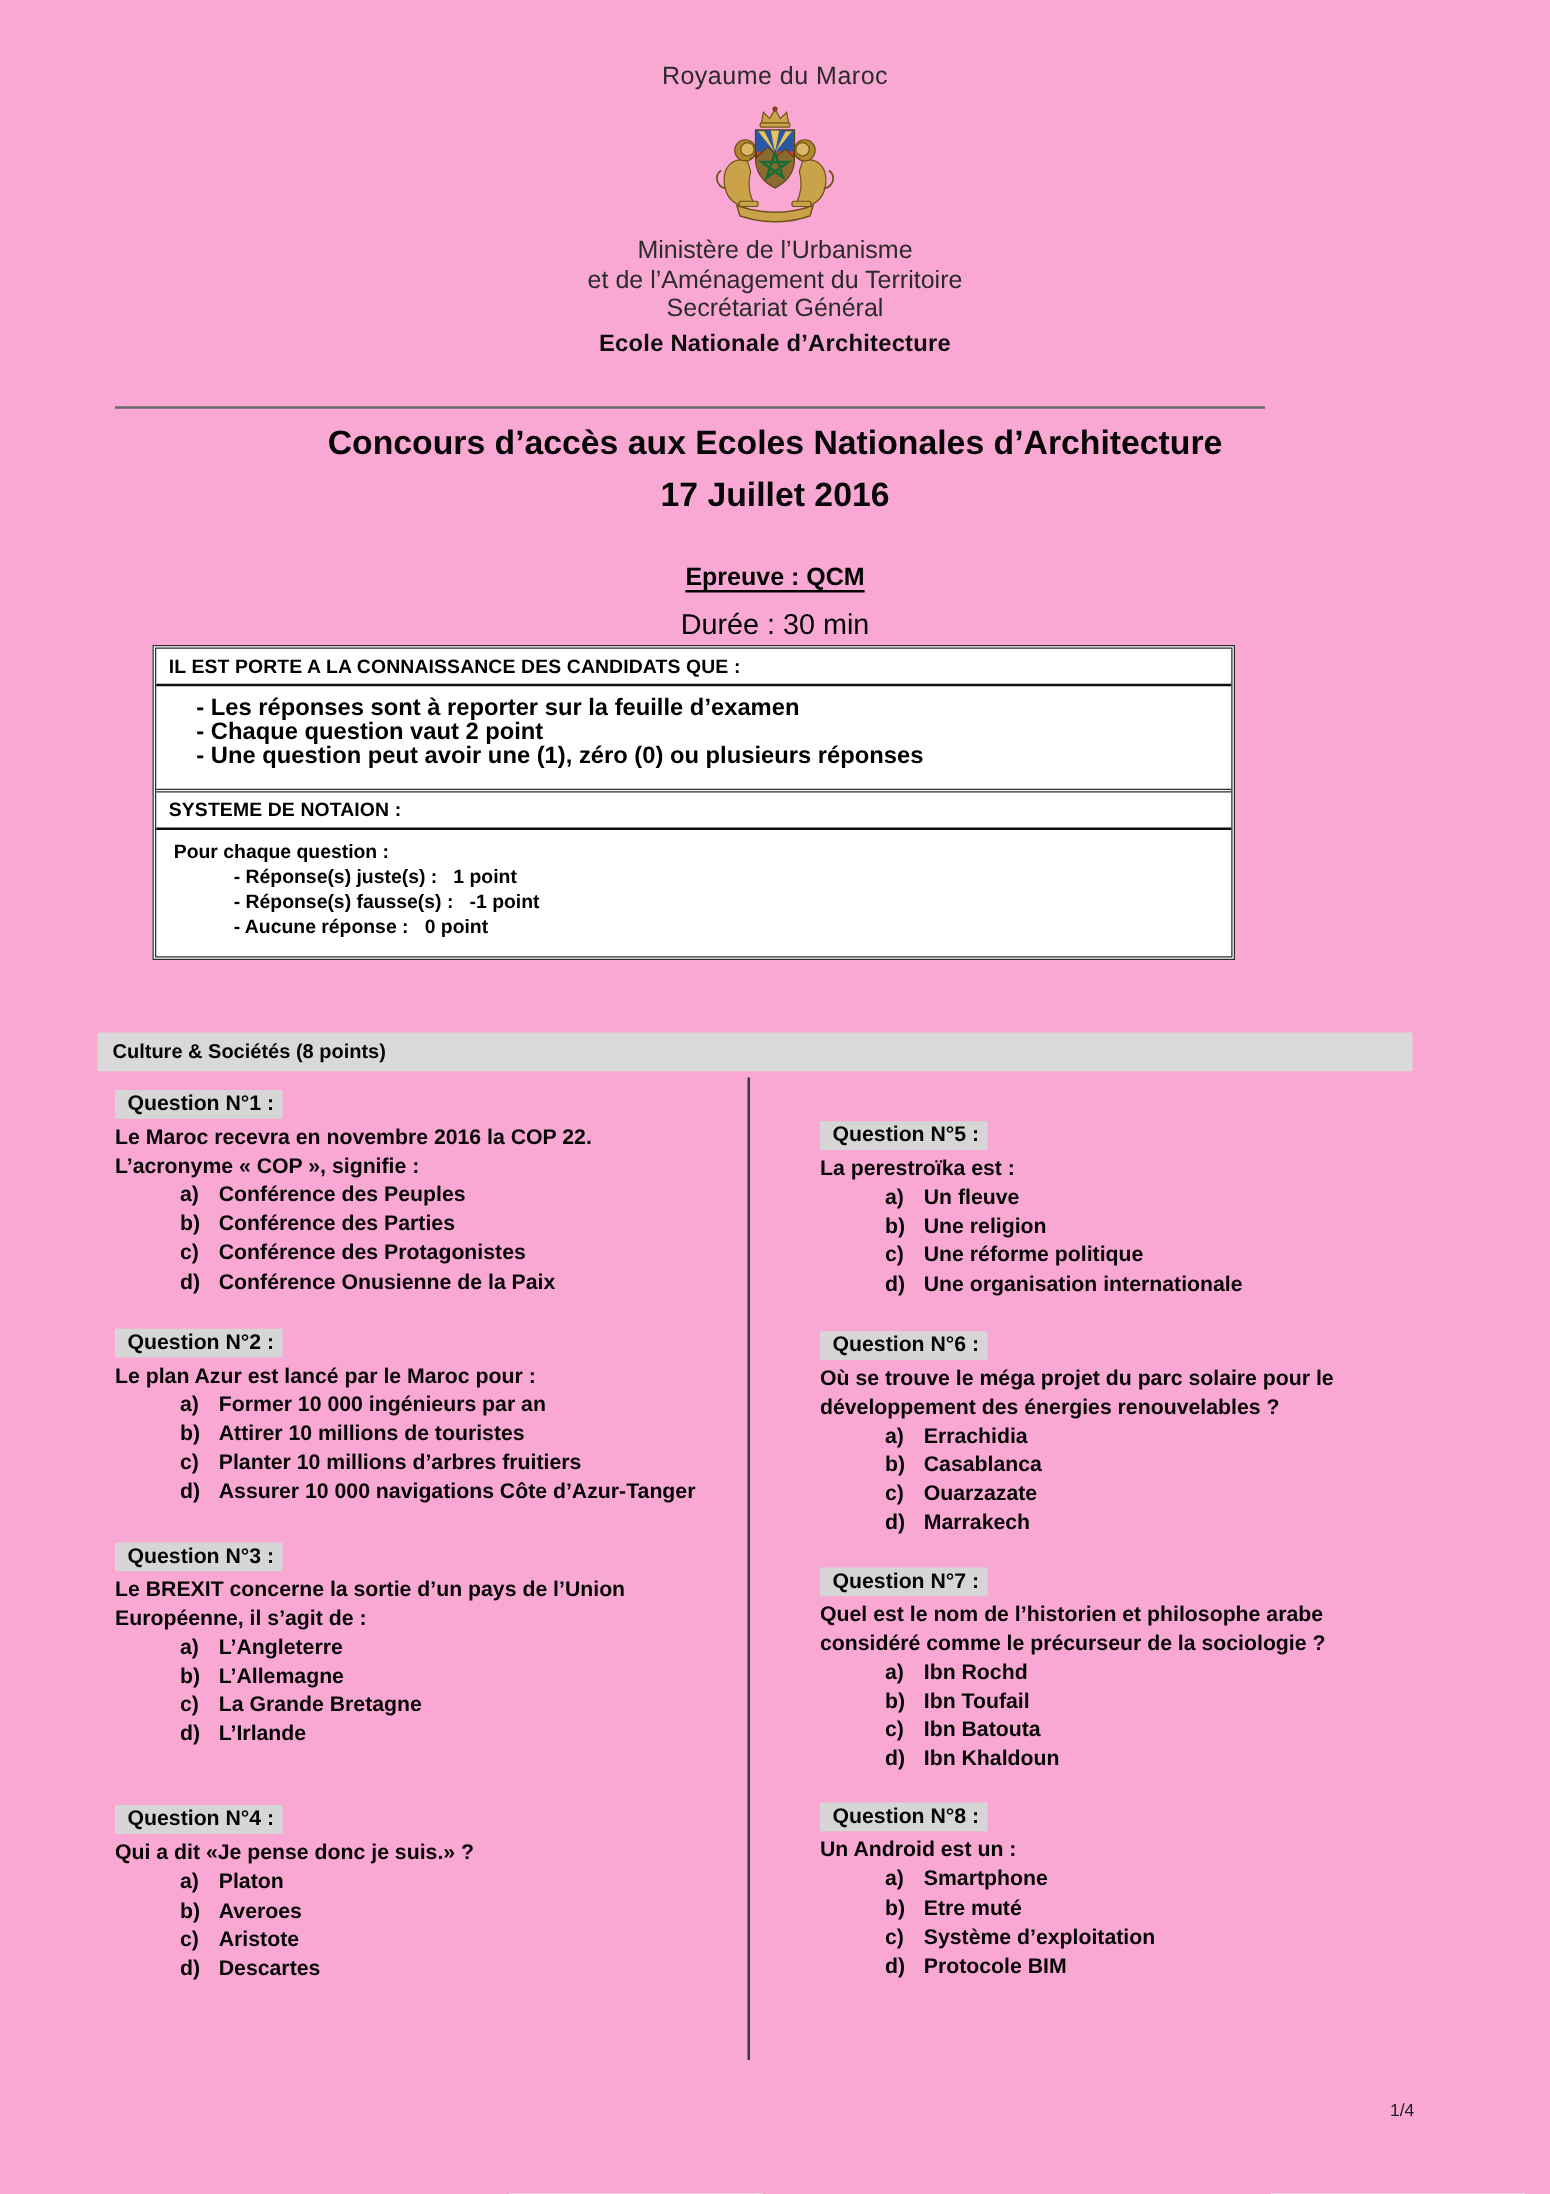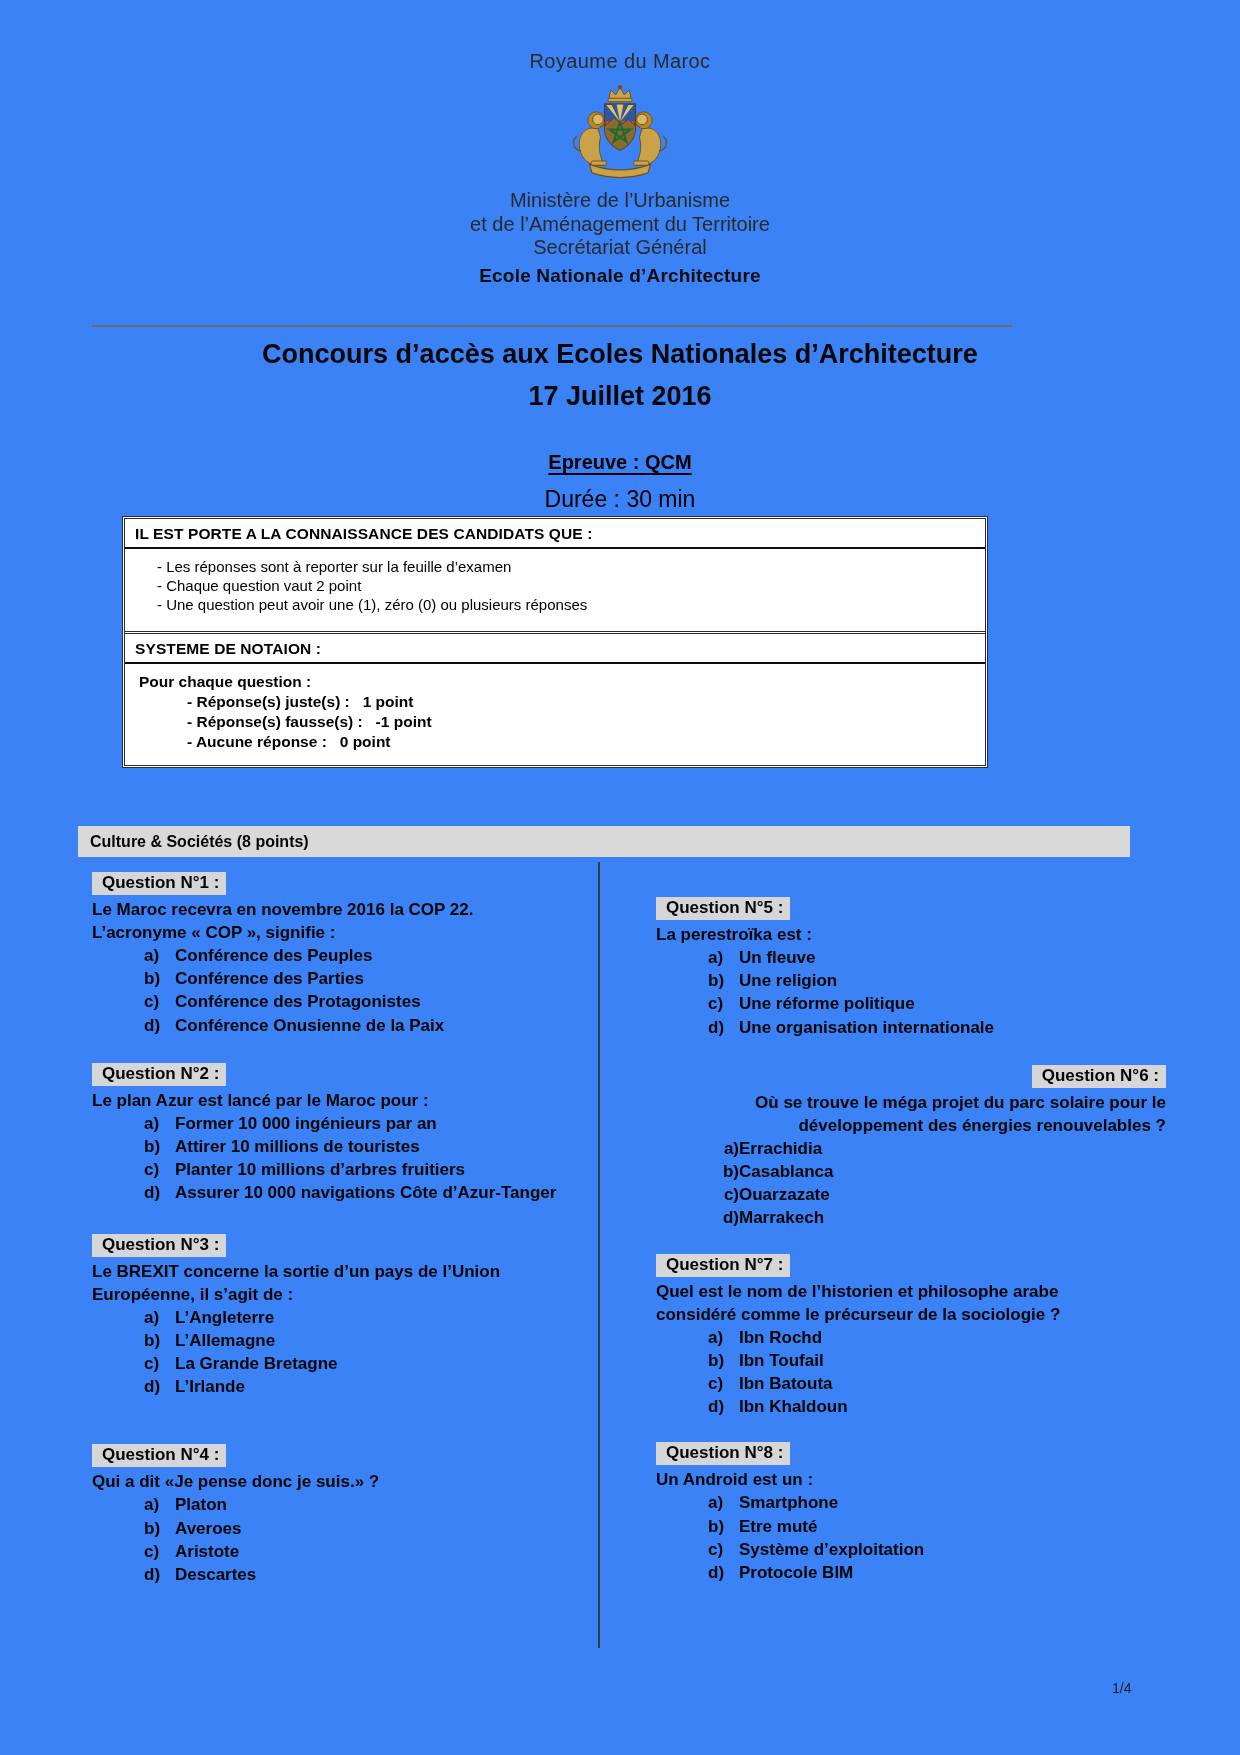--- a/index.html
+++ b/index.html
@@ -1,37 +1,37 @@
 <!DOCTYPE html>
 <html><head>
 <meta charset="utf-8">
 <style>
   html,body{margin:0;padding:0;background:#ffffff;}
   .page{
-    position:relative;width:1240px;height:1755px;margin:0 auto;background:#3b82f6;
+    position:relative;width:1240px;height:1755px;margin:0 auto;background:#f9a8d4;
     font-family:"Liberation Sans","DejaVu Sans",sans-serif;color:#000;overflow:hidden;
   }
   
   .hdr{position:absolute;top:50px;left:0;right:0;text-align:center;}
   .hdr-country{font-size:20px;color:#2a2a2a;letter-spacing:.4px;}
   .arms{display:block;margin:10px auto 6px;}
   .hdr-min{font-size:20px;line-height:23.5px;color:#2a2a2a;}
   .hdr-school{font-size:19px;font-weight:bold;color:#0d0d0d;margin-top:5px;letter-spacing:.2px;}
   .rule{position:absolute;top:325px;left:92px;width:920px;height:2px;background:#6a6a6a;}
   
   .title{position:absolute;top:333px;left:0;right:0;text-align:center;
          font-weight:bold;font-size:27px;line-height:42px;color:#070707;}
   .epreuve{position:absolute;top:451px;left:0;right:0;text-align:center;font-size:20px;font-weight:bold;}
   .epreuve span{text-decoration:underline;text-decoration-thickness:2px;text-underline-offset:4px;}
   .duree{position:absolute;top:486px;left:0;right:0;text-align:center;font-size:23px;font-weight:normal;}
   
   .notice{position:absolute;left:122px;top:516px;width:860px;border:3px double #2d2d2d;background:#fff;}
   .notice-h{font-weight:bold;font-size:15.5px;padding:6px 10px 4px;border-bottom:2px solid #0e0e0e;letter-spacing:.1px;}
   .notice-h.second{border-top:3px double #2d2d2d;}
-  .notice-b{font-weight:normal;font-size:15px;line-height:19px;padding:8px 10px 17px;}
+  .notice-b{font-weight:bold;font-size:19px;line-height:19px;padding:8px 10px 17px;}
   .notice-b .ind{padding-left:22px;white-space:pre-wrap;}
   .notice-b2{font-weight:bold;font-size:15.5px;line-height:20px;padding:8px 10px 13px;}
   .notice-b2 .intro{padding-left:4px;}
   .notice-b2 .sub{padding-left:52px;white-space:pre-wrap;}
   
   .secbar{position:absolute;left:78px;top:826px;width:1052px;height:31px;background:#d9d9d9;
           font-weight:bold;font-size:16px;line-height:31px;padding-left:12px;box-sizing:border-box;color:#060606;}
   
   .divider{position:absolute;left:598px;top:862px;width:2px;height:786px;background:#3a3a3a;}
   .col{position:absolute;}
@@ -243,21 +243,21 @@
       <div class="opt">
           <span class="k">c)</span>
           <span>Une réforme politique</span>
         </div>
       <div class="opt">
           <span class="k">d)</span>
           <span>Une organisation internationale</span>
         </div>
     </div>
 
-    <div style="margin-bottom:24px;text-align:right;">
+    <div style="margin-bottom:24px;">
       <div class="qlabel-row"><span class="qlabel">Question N°6 :</span></div>
       <div class="qline">Où se trouve le méga projet du parc solaire pour le</div>
       <div class="qline">développement des énergies renouvelables ?</div>
       <div class="opt">
           <span class="k">a)</span>
           <span>Errachidia</span>
         </div>
       <div class="opt">
           <span class="k">b)</span>
           <span>Casablanca</span>

